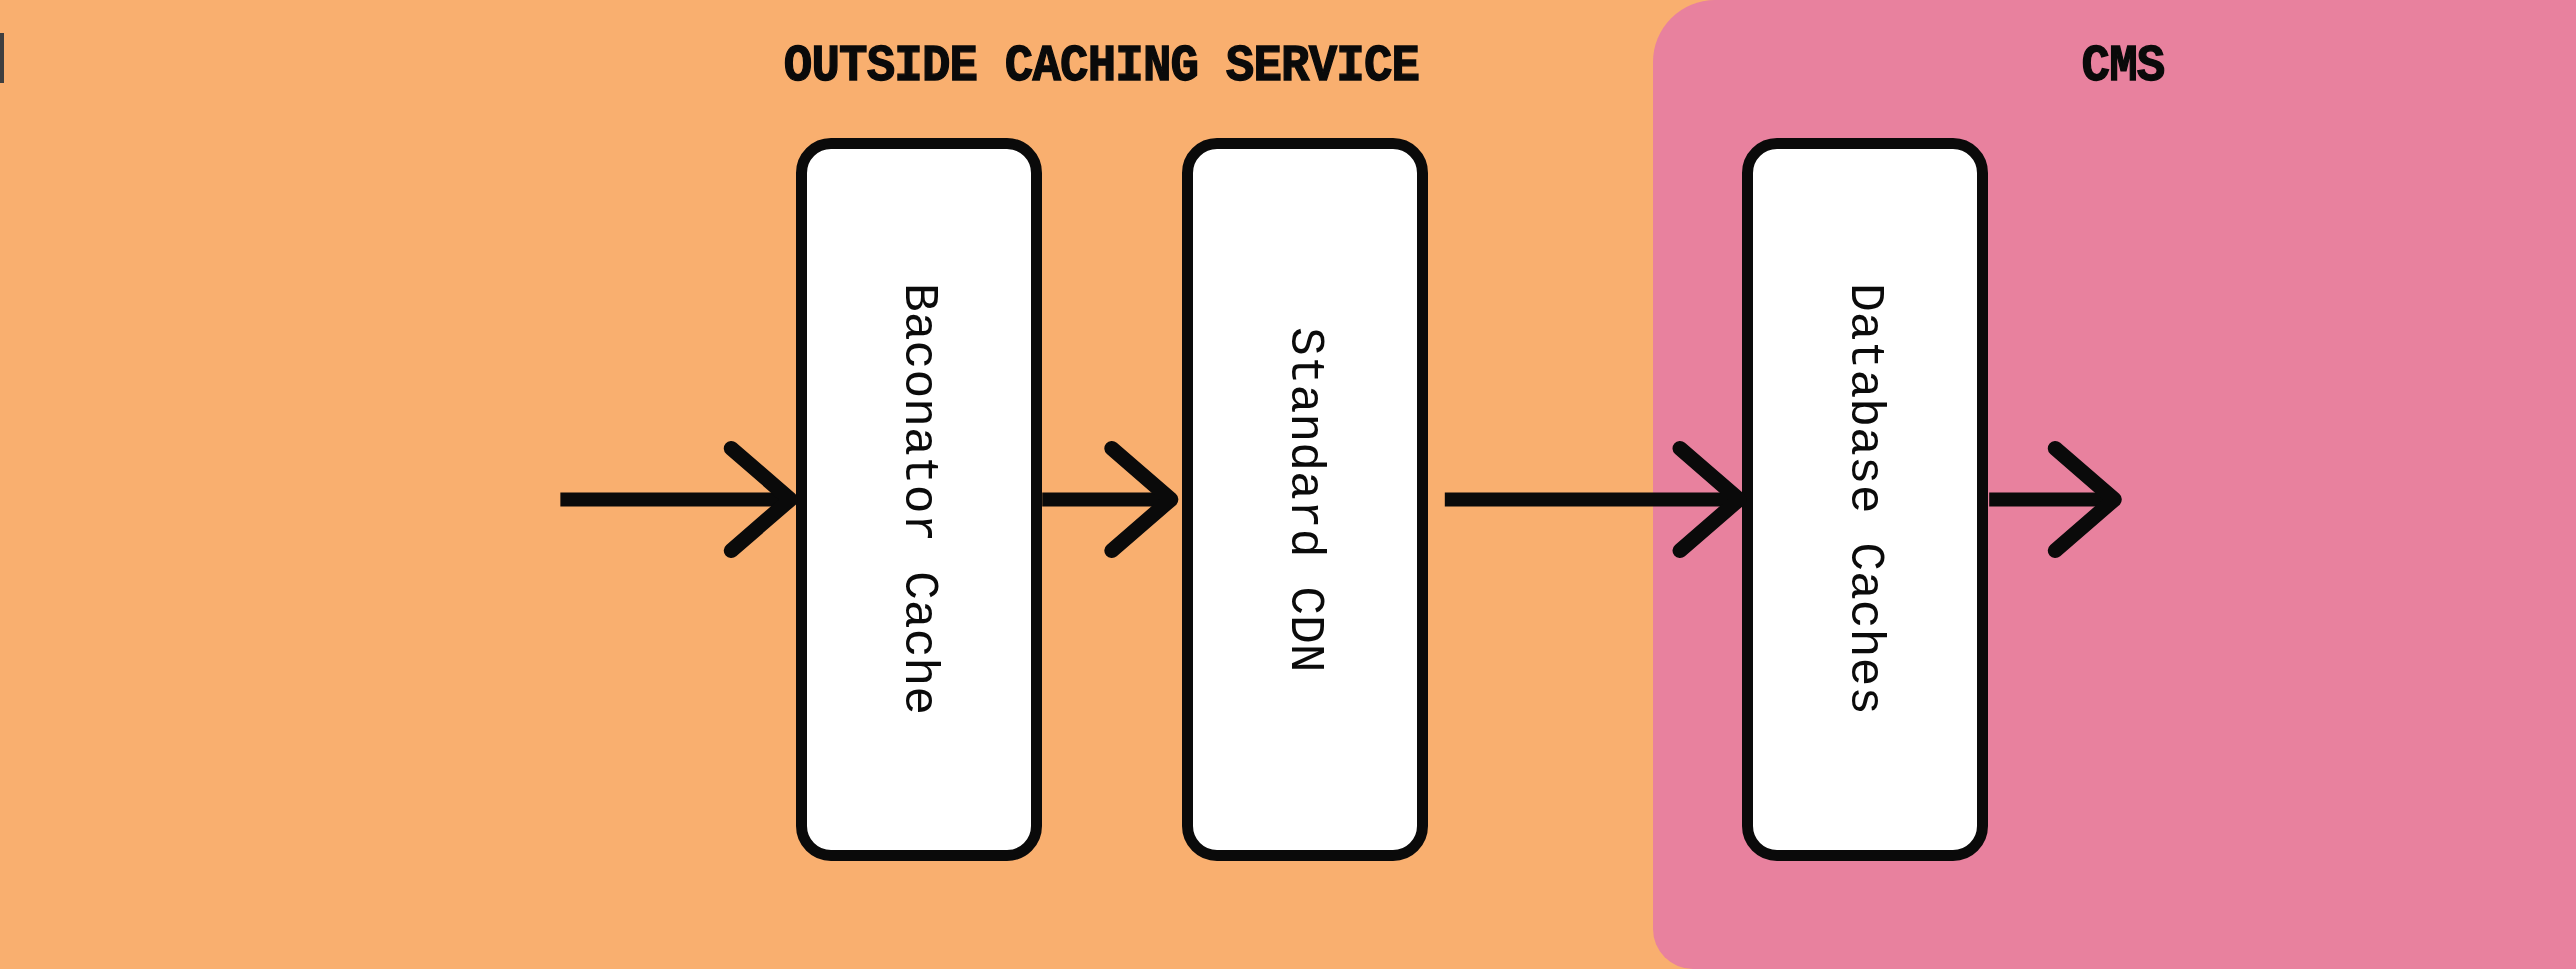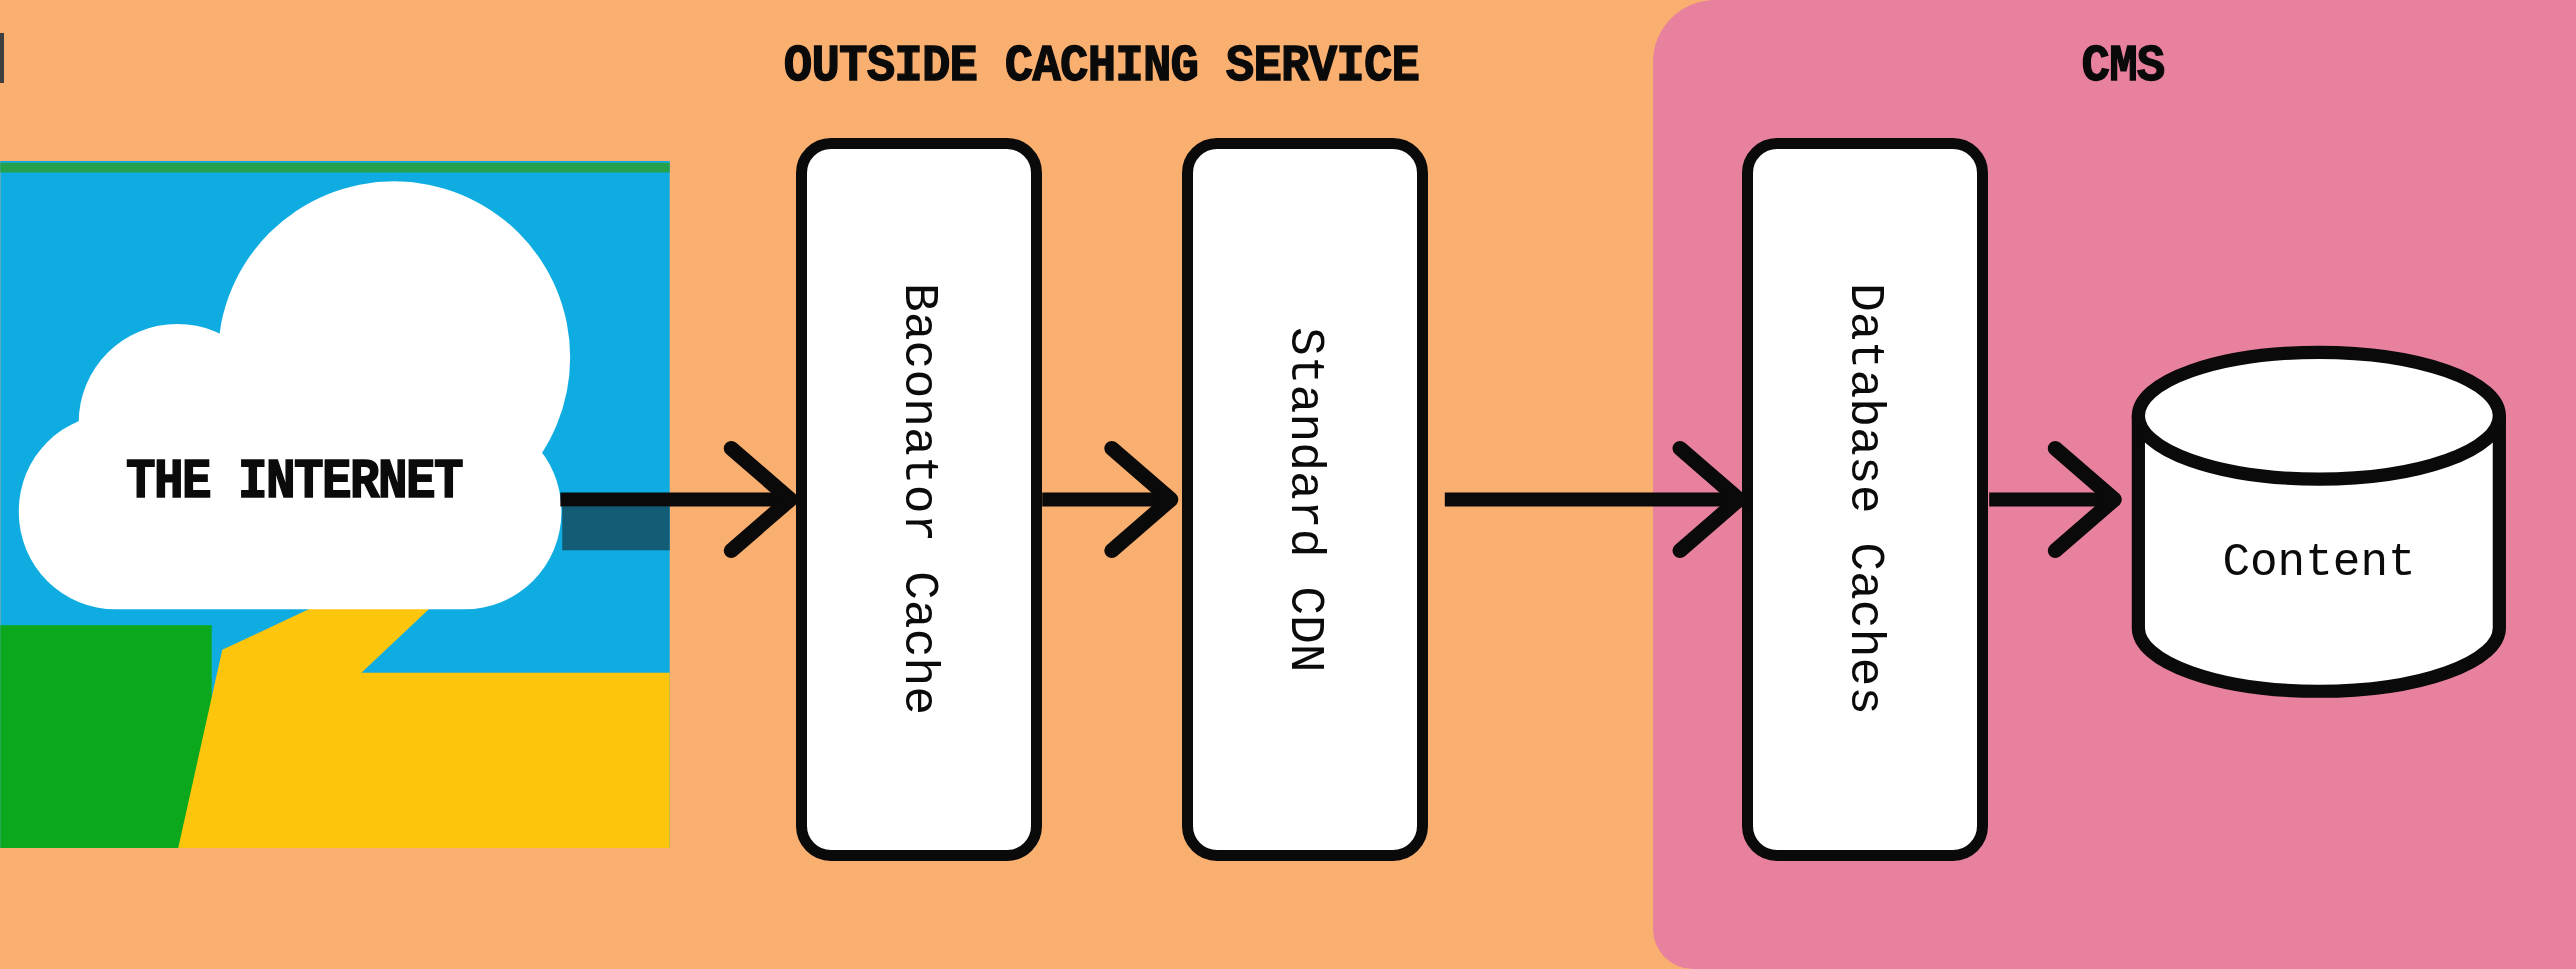--- a/index.html
+++ b/index.html
@@ -52,36 +52,20 @@
 <body>
 
 <div class="canvas">
 
   <div class="pink-panel"></div>
   <div class="edge-artifact"></div>
 
   <div class="header header-caching">OUTSIDE CACHING SERVICE</div>
   <div class="header header-cms">CMS</div>
 
-  <div class="picture">
-    <svg width="670" height="687" viewBox="0 0 760 780">
-      <rect x="0" y="0" width="760" height="780" class="fill-blue"></rect>
-      <rect x="0" y="2" width="760" height="11" class="fill-strip"></rect>
-      <rect x="0" y="527" width="240" height="253" class="fill-grass"></rect>
-      <polygon points="202,780 252,555 509,434 566,434 410,581 395,780" class="fill-yellow"></polygon>
-      <rect x="382" y="581" width="378" height="199" class="fill-yellow"></rect>
-      <rect x="638" y="392" width="122" height="50" class="fill-teal"></rect>
-      <g>
-        <circle cx="447" cy="223" r="200" class="fill-white"></circle>
-        <circle cx="201" cy="297" r="112" class="fill-white"></circle>
-        <rect x="21" y="287" width="616" height="222" rx="110" class="fill-white"></rect>
-      </g>
-    </svg>
-    <div class="internet-title">THE INTERNET</div>
-  </div>
 
   <div class="node-box box1">
     <span class="vlabel">Baconator Cache</span>
   </div>
   <div class="node-box box2">
     <span class="vlabel">Standard CDN</span>
   </div>
   <div class="node-box box3">
     <span class="vlabel">Database Caches</span>
   </div>
@@ -98,22 +82,15 @@
     <g>
       <line x1="1640" y1="567" x2="1965" y2="567" class="arrow-shaft"></line>
       <path d="M1907,509 L1974,567 L1907,625" class="arrow-head"></path>
     </g>
     <g>
       <line x1="2258" y1="567" x2="2391" y2="567" class="arrow-shaft"></line>
       <path d="M2333,509 L2400,567 L2333,625" class="arrow-head"></path>
     </g>
   </svg>
 
-  <div class="cylinder">
-    <svg width="405" height="370" viewBox="0 0 460 420">
-      <path d="M22,87 L22,328 A205,72 0 0 0 432,328 L432,87" class="db-shape"></path>
-      <ellipse cx="227" cy="87" rx="205" ry="72" class="db-shape"></ellipse>
-    </svg>
-    <div class="cyl-label">Content</div>
-  </div>
 
 </div>
 
 
 </body></html>

